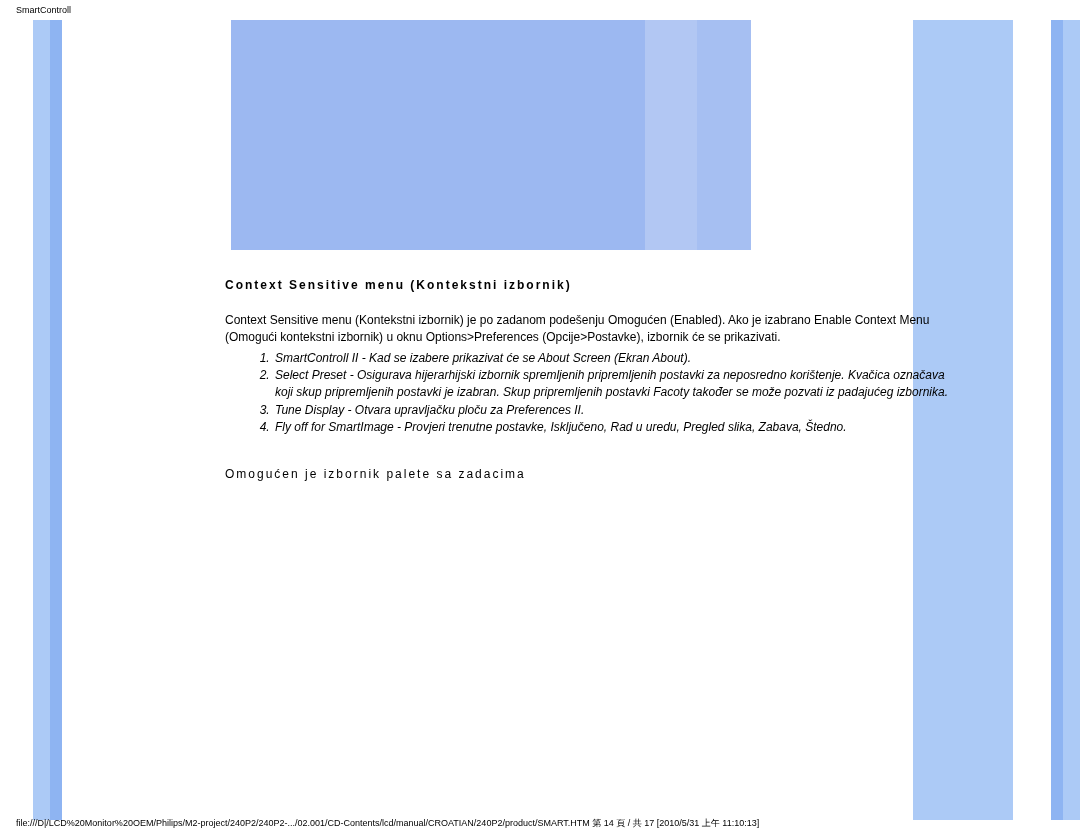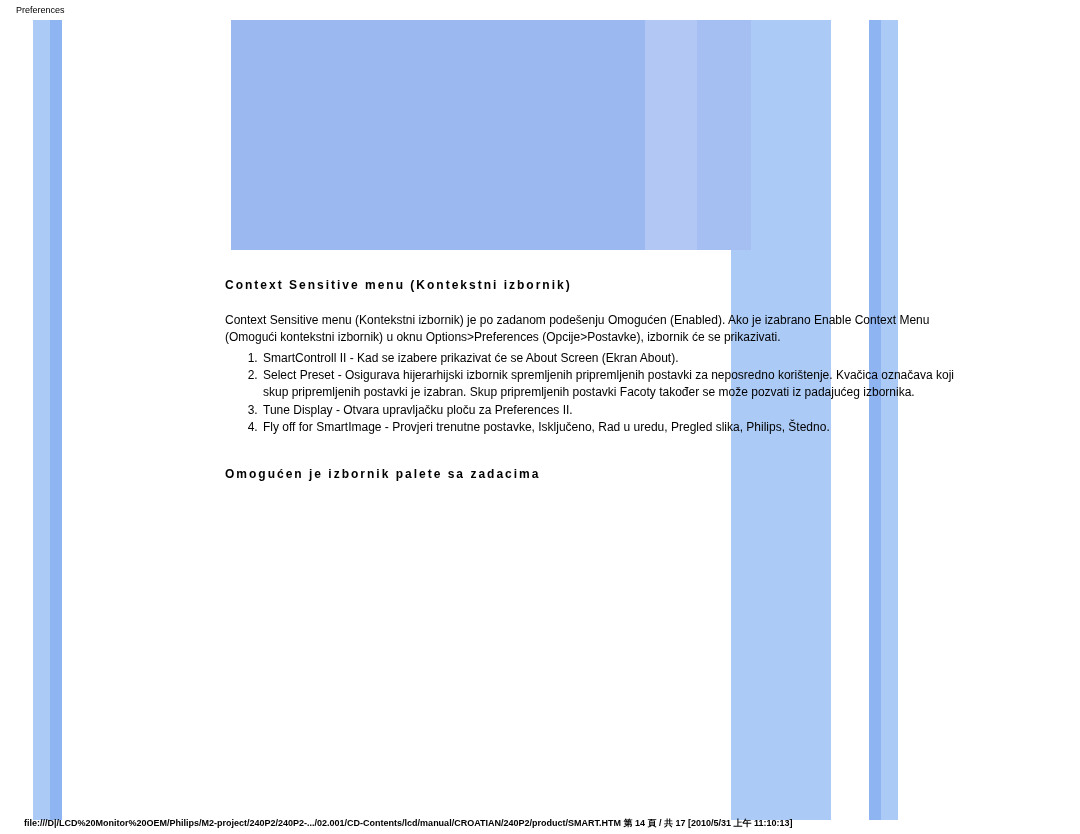--- a/index.html
+++ b/index.html
@@ -1,43 +1,43 @@
 <!DOCTYPE html>
 <html><head>
 <meta charset="utf-8">
 <style>
   * { margin: 0; padding: 0; box-sizing: border-box; }
   html, body { width: 1080px; height: 834px; font-family: Arial, Helvetica, sans-serif; background: #fff; overflow: hidden; }
   .page-label { position: absolute; top: 5px; left: 16px; font-size: 9px; color: #000; }
-  .frame { position: absolute; top: 20px; left: 0; width: 898px; height: 800px; }
+  .frame { position: absolute; top: 20px; left: 0; width: 1080px; height: 800px; }
   .stripe { position: absolute; top: 0; height: 800px; }
   .s-outer-l { left: 33px;  width: 17px; background: #accaf6; }
   .s-inner-l { left: 50px;  width: 12px; background: #8eb4f2; }
   .s-outer-r { right: 0;    width: 17px; background: #accaf6; }
   .s-inner-r { right: 17px; width: 12px; background: #8eb4f2; }
   .s-gap-r   { right: 29px; width: 38px; background: #fff; }
   .s-col-r   { right: 67px; width: 100px; background: #accaf6; }
   .content { position: absolute; left: 225px; top: 0; width: 740px; }
   .banner { position: relative; width: 520px; height: 230px; background: #a6bff2; margin-left: 6px; }
   .banner .shade { position: absolute; top: 0; bottom: 0; }
   .b1 { left: 0;    width: 414px; background: #9cb8f1; }
   .b2 { left: 414px; width: 52px; background: #b2c7f3; }
   .b3 { left: 466px; width: 54px; background: #a6bff2; }
   h3.section { font-size: 12px; font-weight: bold; letter-spacing: 2px; color: #000; margin-top: 28px; margin-bottom: 20px; }
   p.body { font-size: 12px; color: #000; line-height: 1.4; max-width: 760px; margin-bottom: 4px; }
   p.body2 { font-size: 12px; color: #000; line-height: 1.4; max-width: 760px; margin-top: 300px; margin-bottom: 12px; }
-  ol.items { list-style: decimal; margin-left: 36px; max-width: 740px; }
+  ol.items { list-style: decimal; margin-left: 48px; max-width: 740px; font-style: italic; }
   ol.items li { font-size: 12px; color: #000; line-height: 1.45; padding-left: 2px; }
-  h3.section2 { font-size: 12px; font-weight: bold; letter-spacing: 2px; color: #000; margin-top: 30px; }
-  .footer { position: absolute; bottom: 4px; left: 24px; font-size: 9px; color: #000; white-space: nowrap; font-weight: bold; }
+  h3.section2 { font-size: 12px; font-weight: normal; letter-spacing: 2px; color: #000; margin-top: 30px; }
+  .footer { position: absolute; bottom: 4px; left: 16px; font-size: 9px; color: #000; white-space: nowrap; }
 </style>
 </head>
 <body>
 
-<div class="page-label">Preferences</div>
+<div class="page-label">SmartControll</div>
 
 <div class="frame">
   <div class="stripe s-outer-l"></div>
   <div class="stripe s-inner-l"></div>
   <div class="stripe s-col-r"></div>
   <div class="stripe s-gap-r"></div>
   <div class="stripe s-inner-r"></div>
   <div class="stripe s-outer-r"></div>
 
   <div class="content">
@@ -50,21 +50,21 @@
 
     <h3 class="section">Context Sensitive menu (Kontekstni izbornik)</h3>
 
     <p class="body">Context Sensitive menu (Kontekstni izbornik) je po zadanom podešenju Omogućen (Enabled). Ako je izabrano Enable Context Menu (Omogući kontekstni izbornik) u oknu Options&gt;Preferences (Opcije&gt;Postavke), izbornik će se prikazivati.</p>
 
 
     <ol class="items">
       <li>SmartControll II - Kad se izabere prikazivat će se About Screen (Ekran About).</li>
       <li>Select Preset - Osigurava hijerarhijski izbornik spremljenih pripremljenih postavki za neposredno korištenje. Kvačica označava koji skup pripremljenih postavki je izabran. Skup pripremljenih postavki Facoty također se može pozvati iz padajućeg izbornika.</li>
       <li>Tune Display - Otvara upravljačku ploču za Preferences II.</li>
-      <li>Fly off for SmartImage - Provjeri trenutne postavke, Isključeno, Rad u uredu, Pregled slika, Philips, Štedno.</li>
+      <li>Fly off for SmartImage - Provjeri trenutne postavke, Isključeno, Rad u uredu, Pregled slika, Zabava, Štedno.</li>
     </ol>
 
     <h3 class="section2">Omogućen je izbornik palete sa zadacima</h3>
 
   </div>
 </div>
 
 <div class="footer">file:///D|/LCD%20Monitor%20OEM/Philips/M2-project/240P2/240P2-.../02.001/CD-Contents/lcd/manual/CROATIAN/240P2/product/SMART.HTM 第 14 頁 / 共 17 [2010/5/31 上午 11:10:13]</div>
 
 </body></html>

